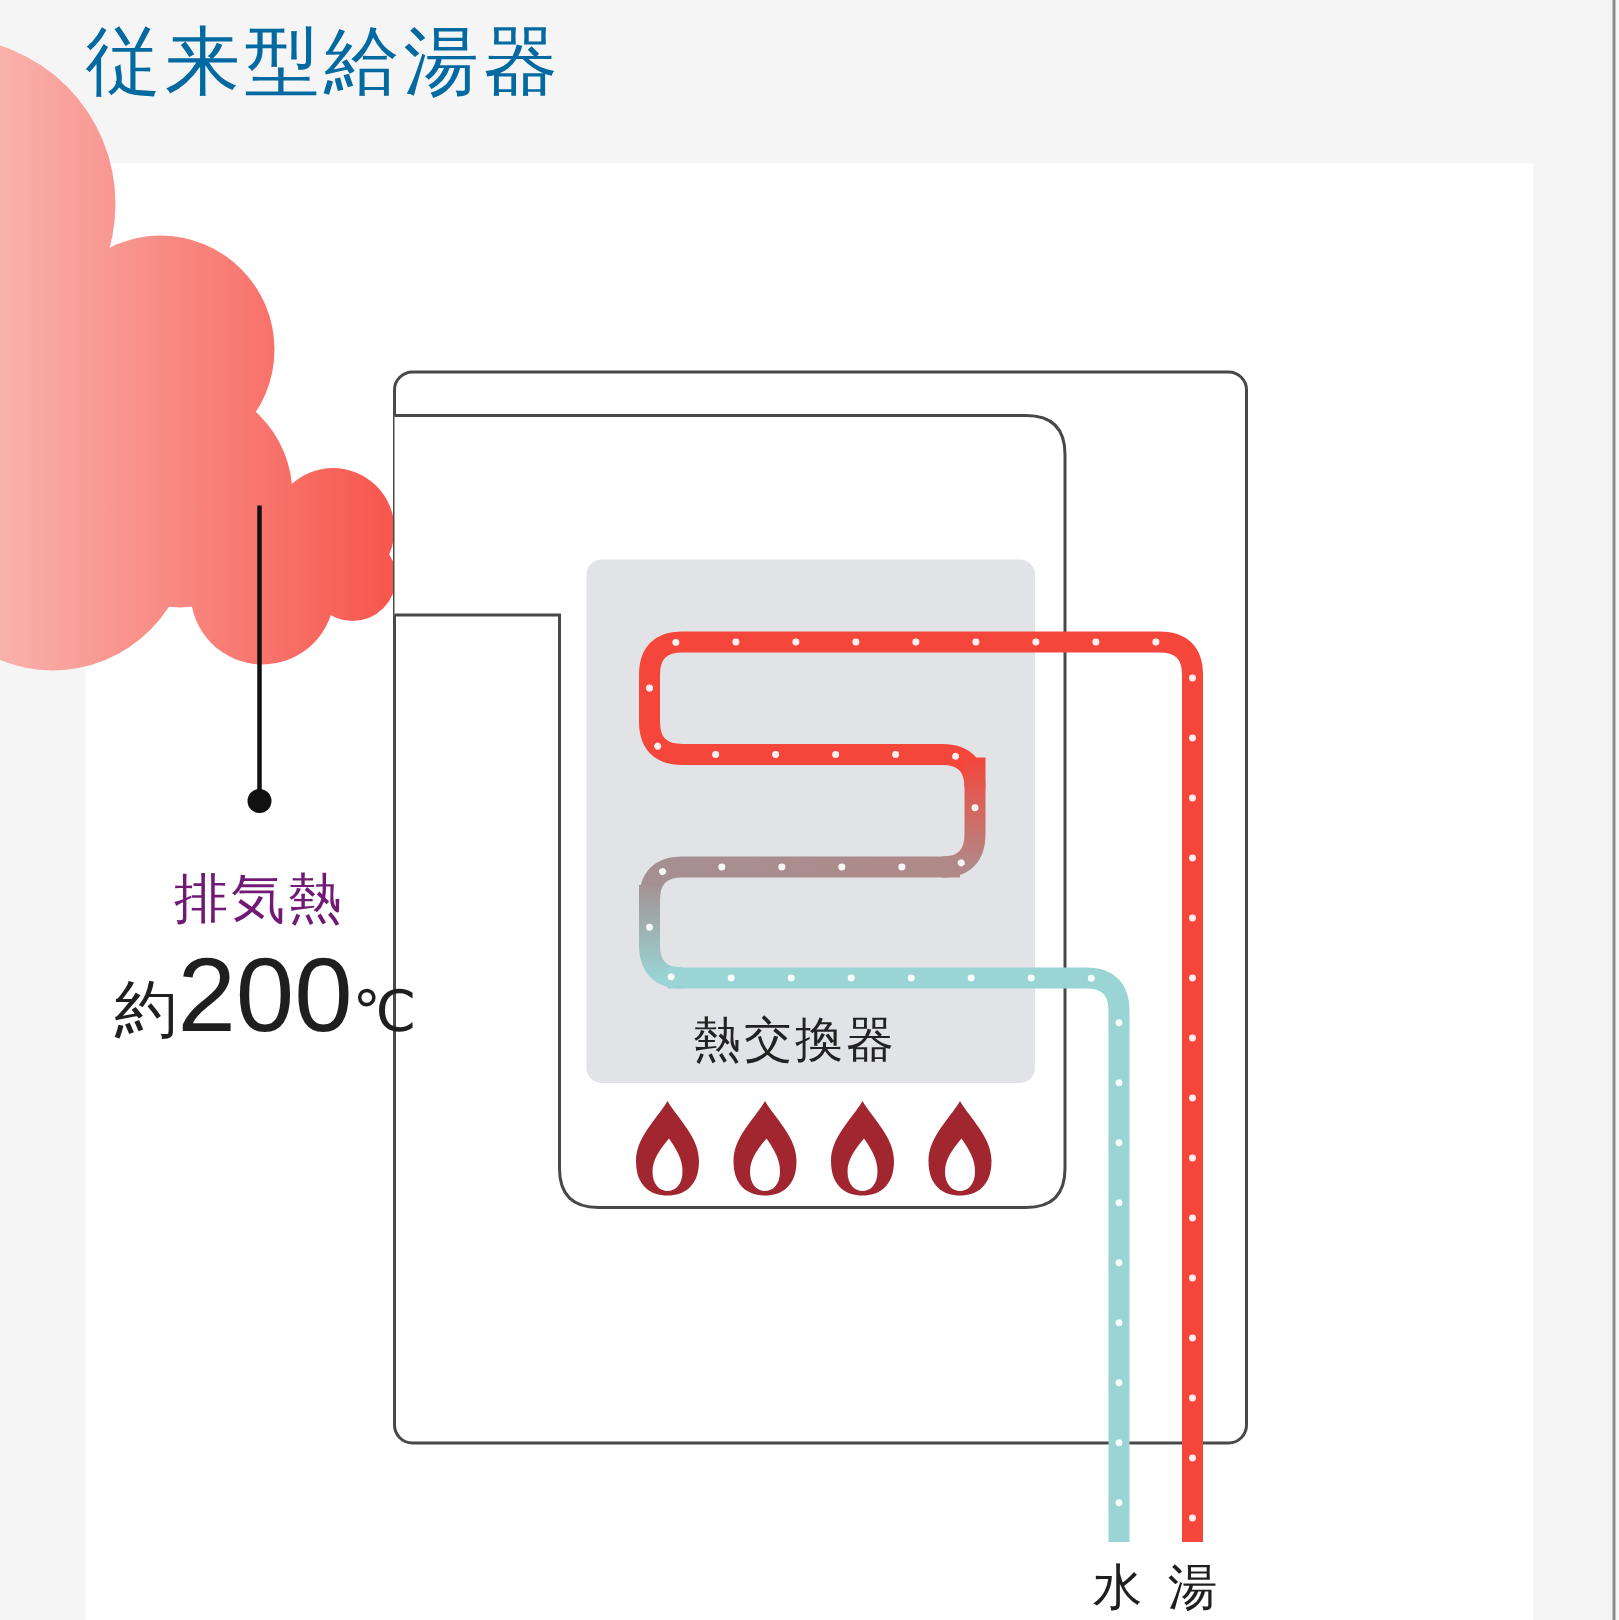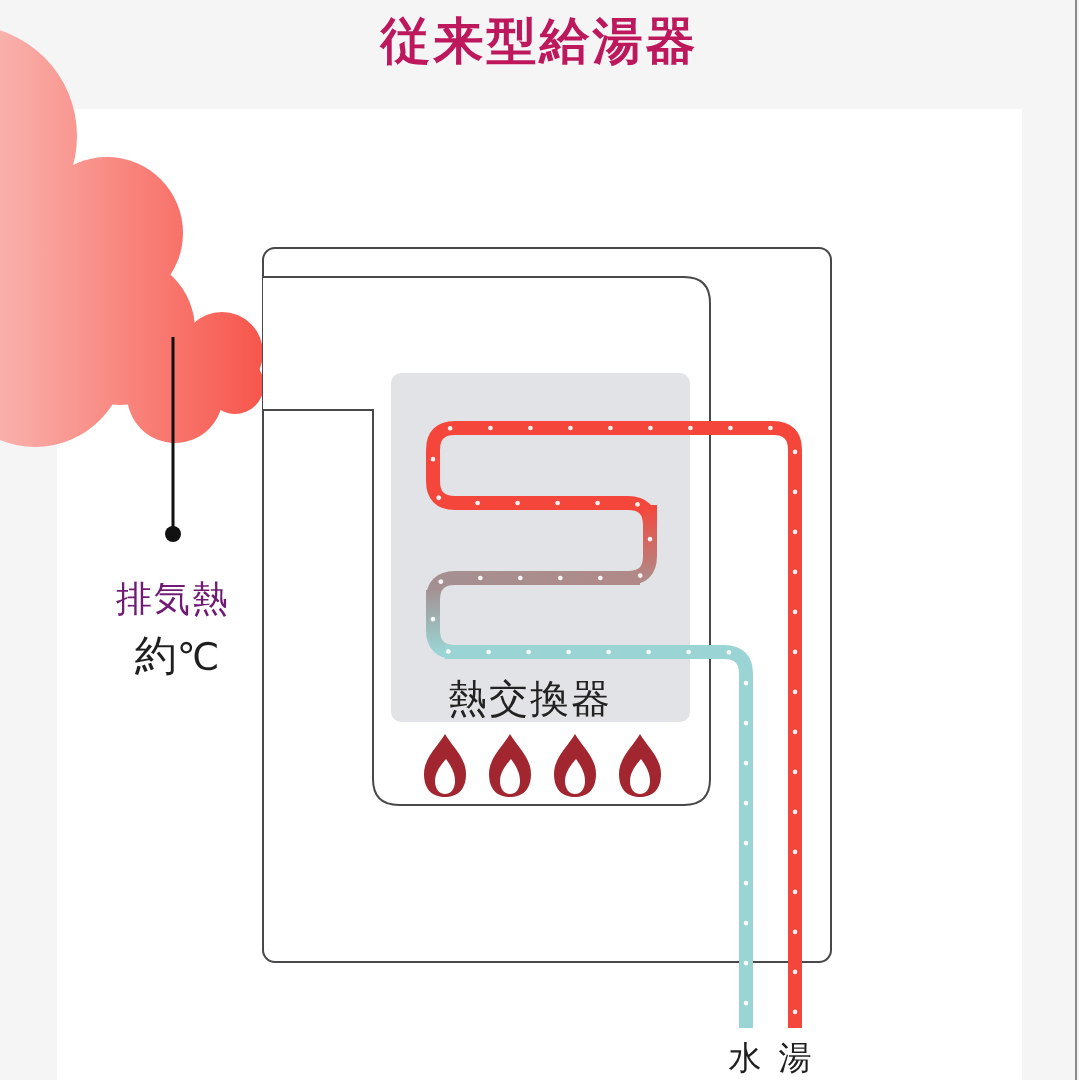--- a/index.html
+++ b/index.html
@@ -13,36 +13,36 @@
     position:absolute;left:57px;top:109px;width:965px;height:971px;
     background:#ffffff;
   }
   .right-edge-line{
     position:absolute;right:2px;top:0;width:2px;height:1080px;
     background:#8b8b8b;
   }
   .diagram-svg{position:absolute;left:0;top:0;width:1079px;height:1080px;}
   .page-title{
     position:absolute;left:57px;top:8px;width:965px;
-    text-align:center;font-size:50px;font-weight:700;letter-spacing:3px;color:#be185d;
+    text-align:left;font-size:50px;font-weight:400;letter-spacing:3px;color:#0369a1;
   }
   .exhaust-label{
     position:absolute;left:73px;top:575px;width:200px;
     text-align:center;font-size:36px;letter-spacing:2px;color:#701a75;
   }
   .temp-line{
     position:absolute;left:62px;top:628px;width:230px;
     display:flex;align-items:baseline;justify-content:center;color:#1f1f1f;
   }
   .temp-prefix{font-size:42px;}
   .temp-value{font-size:70px;line-height:1;}
   .temp-unit{font-size:38px;}
   .hx-label{
     position:absolute;left:391px;top:672px;width:278px;
-    text-align:center;font-size:39px;letter-spacing:2px;color:#222;
+    text-align:center;font-size:32px;letter-spacing:2px;color:#222;
   }
   .pipe-labels{
     position:absolute;left:710px;top:1036px;width:120px;
     display:flex;justify-content:center;gap:17px;
     font-size:33px;color:#1f1f1f;
   }
 </style>
 </head>
 <body>
 
@@ -116,20 +116,21 @@
     </g>
   </g>
 </svg>
 
 <div class="page-title">従来型給湯器</div>
 
 <div class="exhaust-label">排気熱</div>
 
 <div class="temp-line">
   <span class="temp-prefix">約</span>
+    <span class="temp-value">200</span>
     <span class="temp-unit">℃</span>
 </div>
 
 <div class="hx-label">熱交換器</div>
 
 <div class="pipe-labels">
   <span>水</span>
   <span>湯</span>
 </div>
 

